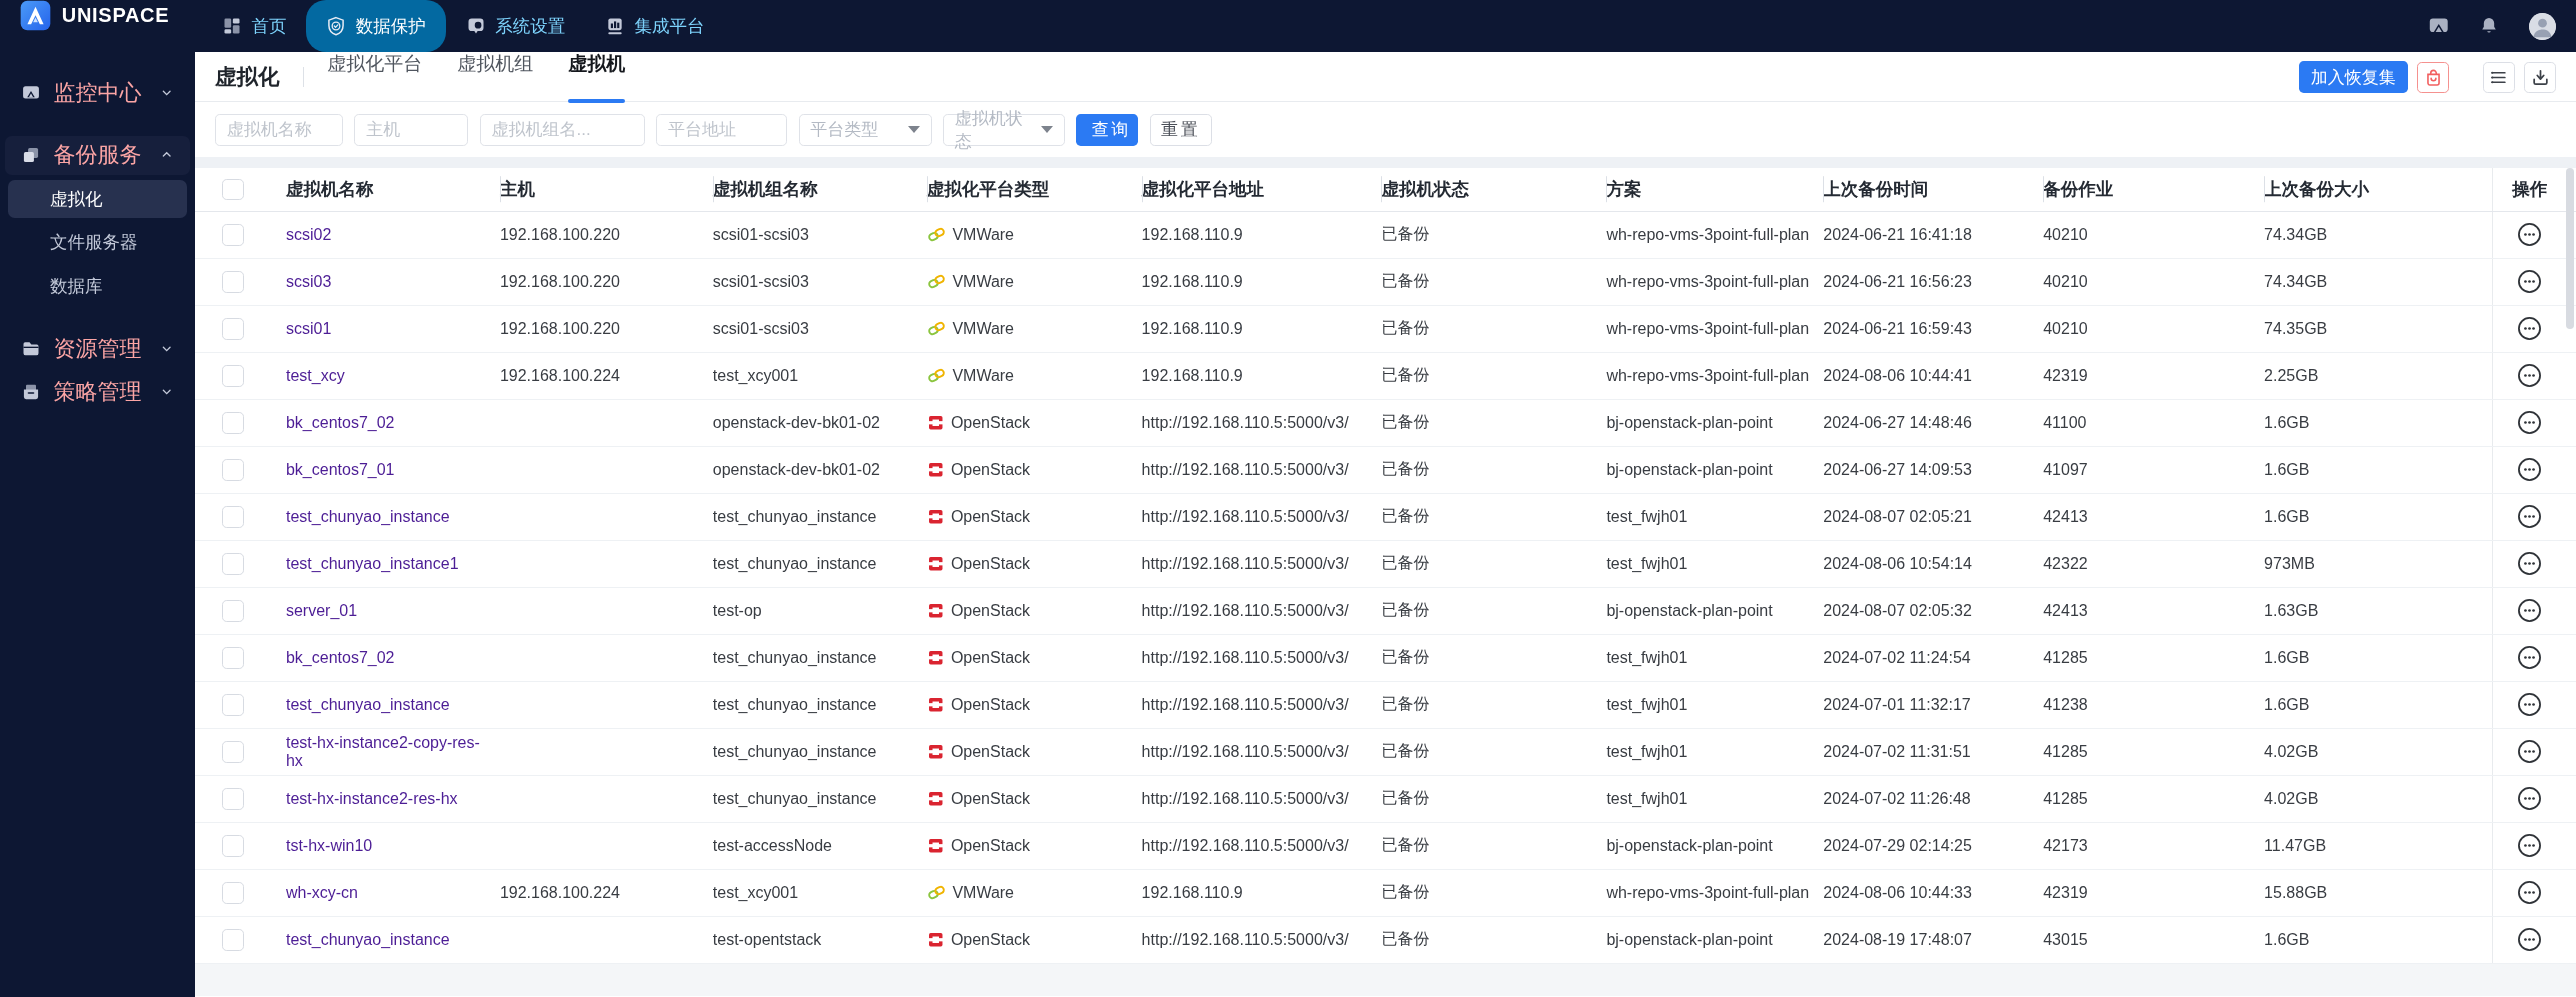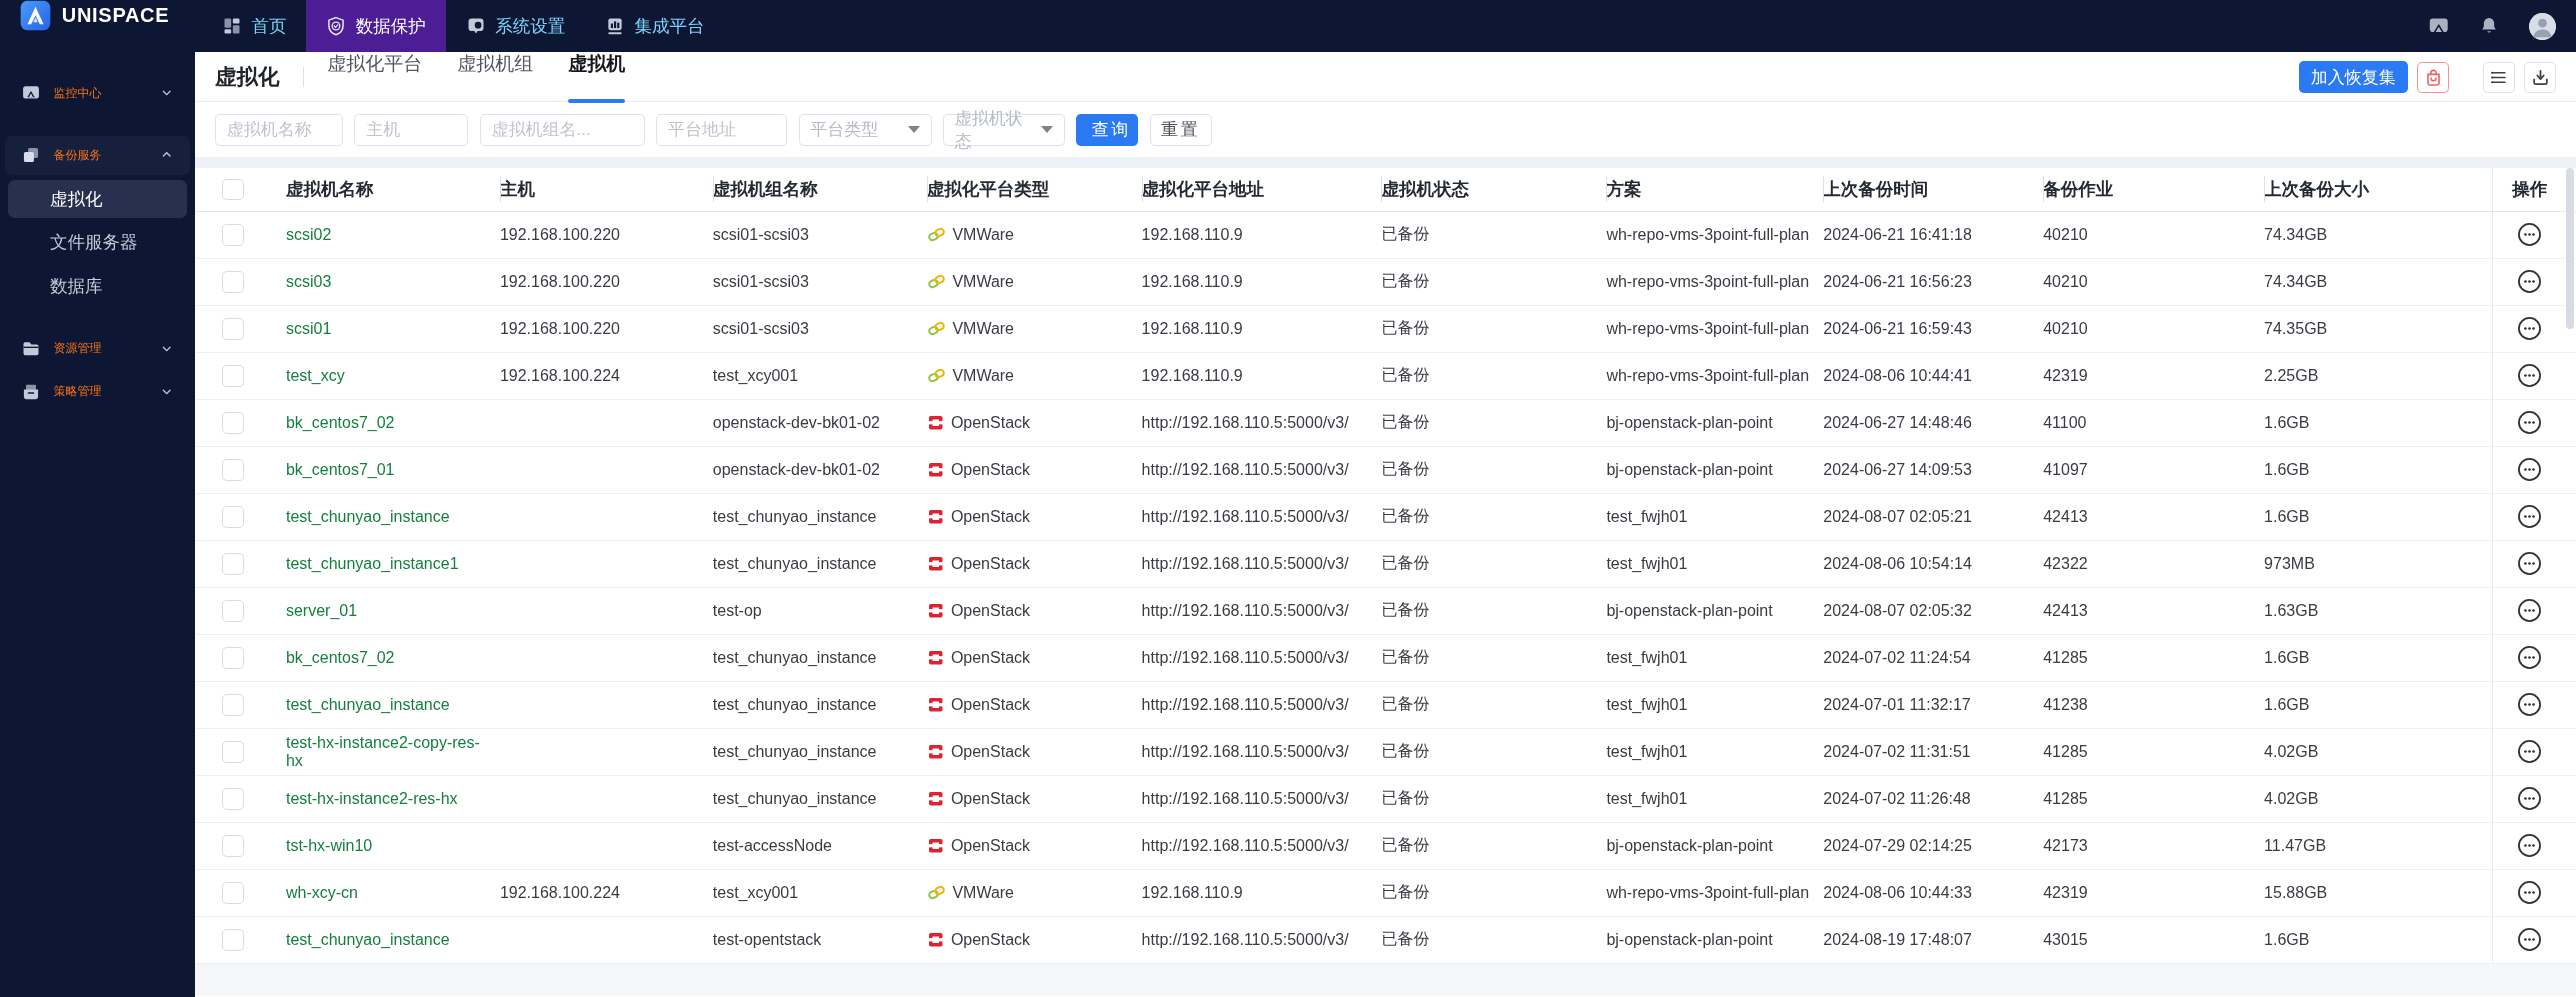--- a/index.html
+++ b/index.html
@@ -7,29 +7,29 @@
     font-family:"Liberation Sans","DejaVu Sans",sans-serif; background:#fff; }
 
   
   .topbar { position:absolute; left:0; top:0; width:2576px; height:52px;
     background:#0d1733; display:flex; align-items:flex-start; z-index:5; }
   .brand { display:flex; align-items:center; gap:10.8px; padding-left:20px; width:202px; }
   .brand-name { color:#fff; font-size:20px; font-weight:bold; letter-spacing:0.7px; }
   .nav { display:flex; align-items:stretch; height:52px; }
   .nav-item { display:flex; align-items:center; gap:9.4px; padding:0 20px; height:52px;
     color:#7dd3fc; font-size:17.5px; cursor:pointer; }
-  .nav-item.active { background:#4c1d95; color:#fff; }
+  .nav-item.active { background:#0369a1; color:#fff;border-radius:20px; }
   .top-right { position:absolute; right:20px; top:0; height:52px; display:flex; align-items:center; gap:30px; }
   .avatar { width:27px; height:27px; border-radius:50%; background:#d3d7e0; overflow:hidden; position:relative; }
 
   
   .sidebar { position:absolute; left:0; top:52px; width:195px; height:945px;
     background:#0d1733; padding-top:17.5px; }
   .side-row { display:flex; align-items:center; height:39px; margin:4px 5.4px; padding:0 16px;
-    border-radius:6.7px; color:#f97316; font-size:12px; cursor:pointer; gap:12px; }
+    border-radius:6.7px; color:#fca5a5; font-size:22px; cursor:pointer; gap:12px; }
   .side-row .lbl { flex:1; }
   .side-row.parent-hl { background:#161f3c; }
   .side-sub { display:flex; align-items:center; height:38px; margin:5.4px 8px; padding:0 0 0 42px;
     border-radius:6.7px; color:#c3c9d9; font-size:17.5px; cursor:pointer; }
   .side-sub.active { background:#27314f; color:#fff; }
   .chev { width:13.4px; height:13.4px; flex:none; }
   .side-gap { height:15px; }
 
   
   .main { position:absolute; left:195px; top:52px; width:2381px; height:945px; background:#fff; }
@@ -79,21 +79,21 @@
   .c-group { width:214px; }
   .c-type  { width:215px; gap:6.7px; }
   .c-addr  { width:240px; }
   .c-status{ width:225px; }
   .c-plan  { width:217px; }
   .c-time  { width:220px; }
   .c-job   { width:221px; }
   .c-size  { width:228px; }
   .c-op    { width:84px; justify-content:center; border-left:0.7px solid #e8ebee; }
   .trow { display:flex; height:47px; border-bottom:0.7px solid #eef1f4; font-size:16px; color:#383c42; background:#fff; }
-  .trow .vm-link { color:#15803d; cursor:pointer; }
+  .trow .vm-link { color:#4c1d95; cursor:pointer; }
   .cbx { width:21.5px; height:21.5px; border:1.3px solid #d7dbe2; border-radius:4.7px; background:#fff;
     display:inline-block; cursor:pointer; }
   .more-btn { cursor:pointer; display:flex; align-items:center; }
   .bottom-strip { height:32px; background:#f4f6f8; }
 
   .scroll-thumb { position:absolute; right:2px; top:168px; width:8px; height:161px;
     background:#d8dbe1; border-radius:4px; }
 </style>
 </head>
 <body>

